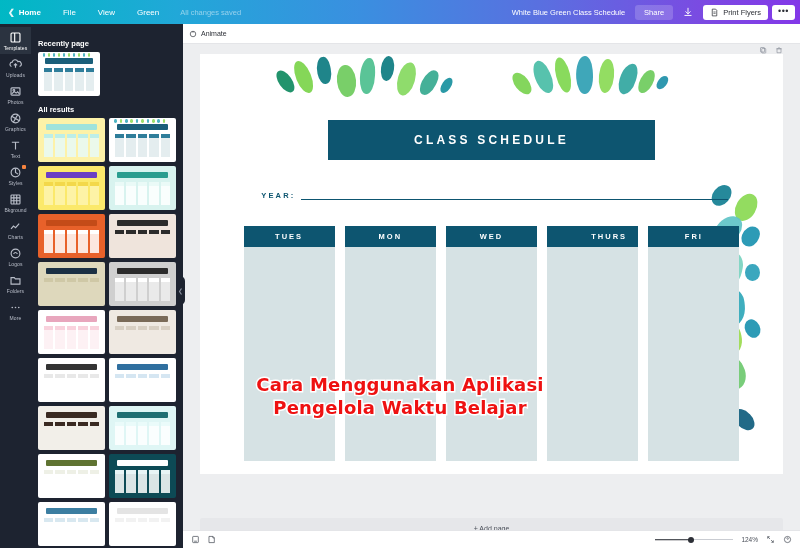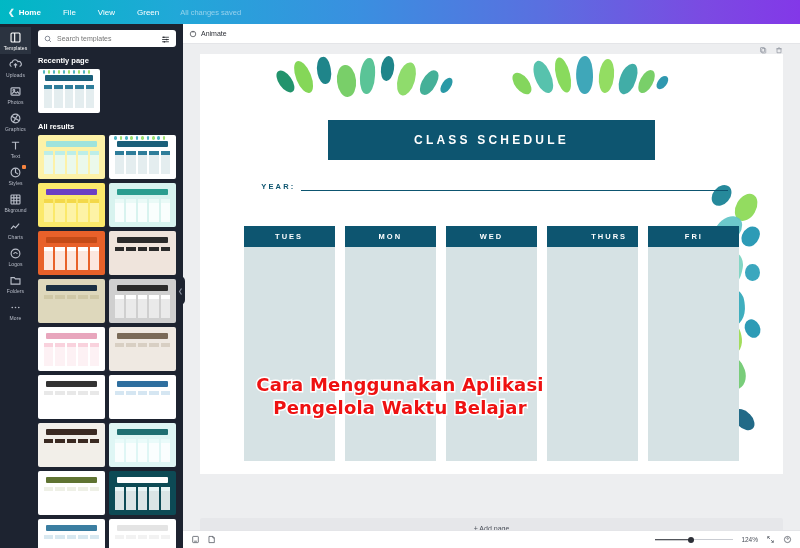--- a/index.html
+++ b/index.html
@@ -120,21 +120,21 @@
 
   .title-band {
     position: absolute; left: 22%; top: 15.8%; width: 56%; height: 9.5%;
     background: #0d5570; display: flex; align-items: center; justify-content: center;
   }
   .title-band span {
     color: #fff; font-size: 12px; letter-spacing: 3.2px; font-weight: bold;
   }
   .fields { position: absolute; left: 10.5%; top: 30.5%; width: 80%; display: flex; gap: 4%; }
   .field { display: flex; align-items: flex-end; gap: 5px; flex: 1; }
-  .field-lbl { font-size: 7.5px; letter-spacing: 2.2px; color: #0d5570; font-weight: bold; white-space: nowrap; }
+  .field-lbl { font-size: 7.5px; letter-spacing: 2.2px; color: #0d5570; font-weight: bold; white-space: nowrap; margin-top: 9px; }
   .field-line { flex: 1; border-bottom: 1.3px solid #0d5570; height: 9px; }
 
   .days { position: absolute; left: 7.5%; top: 41%; width: 85%; height: 56%; display: flex; gap: 2.1%; }
   .day { flex: 1; display: flex; flex-direction: column; }
   .day-head {
     background: #0d5570; color: #fff; font-size: 7.5px; letter-spacing: 2px;
     text-align: center; padding: 6px 0; font-weight: bold;
   }
   .day-body { flex: 1; background: #d6e2e4; }
 
@@ -178,20 +178,37 @@
     <div class="tb-left">
       <div class="tb-item home">
         <span class="chev-left">❮</span>
         <span>Home</span>
       </div>
       <div class="tb-item">File</div>
       <div class="tb-item">View</div>
       <div class="tb-item">Green</div>
       <div class="tb-saved">All changes saved</div>
     </div>
+    <div class="tb-right">
+      <div class="doc-title">White Blue Green Class Schedule</div>
+      <div class="btn-share">Share</div>
+      <div class="btn-dl">
+        <svg viewBox="0 0 16 16">
+          <path d="M8 2v9M4.5 7.5L8 11l3.5-3.5M3 13.5h10" stroke="#fff" fill="none" stroke-width="1.5" stroke-linecap="round"></path>
+        </svg>
+      </div>
+      <div class="btn-print">
+        <svg viewBox="0 0 16 16">
+          <path d="M4 2h6l2 2v10H4z" stroke="#2c2f36" fill="none" stroke-width="1.3"></path>
+          <path d="M6 7h4M6 9.5h4" stroke="#2c2f36" stroke-width="1.1"></path>
+        </svg>
+        <span>Print Flyers</span>
+      </div>
+      <div class="btn-more">•••</div>
+    </div>
   </div>
 
   <div class="rail" id="rail">
       <div class="rail-item active">
         <span class="rail-ico">
           <svg viewBox="0 0 16 16">
             <rect x="2.5" y="2.5" width="11" height="11" rx="1.2"></rect>
             <path d="M7 2.5v11"></path>
           </svg>
         </span>
@@ -283,35 +300,20 @@
             <circle cx="4" cy="8" r="1" fill="currentColor" stroke="none"></circle>
             <circle cx="8" cy="8" r="1" fill="currentColor" stroke="none"></circle>
             <circle cx="12" cy="8" r="1" fill="currentColor" stroke="none"></circle>
           </svg>
         </span>
         <span class="rail-lbl">More</span>
       </div>
     </div>
 
   <div class="panel">
-    <div class="search">
-      <svg viewBox="0 0 16 16">
-        <circle cx="7" cy="7" r="4.6"></circle>
-          <path d="M10.4 10.4L14 14"></path>
-      </svg>
-      <input class="search-input" type="text" placeholder="Search templates" style="">
-      <span class="search-filter">
-        <svg viewBox="0 0 16 16" fill="none">
-          <path d="M2 4h12M2 8h12M2 12h12" stroke="#2c2f36"></path>
-          <circle cx="5" cy="4" r="1.5" fill="#2c2f36" stroke="none"></circle>
-          <circle cx="10" cy="8" r="1.5" fill="#2c2f36" stroke="none"></circle>
-          <circle cx="6" cy="12" r="1.5" fill="#2c2f36" stroke="none"></circle>
-        </svg>
-      </span>
-    </div>
 
     <div class="sec-title">Recently page</div>
     <div class="recent-thumb" id="recent" style="background: rgb(255, 255, 255);">
         <div class="mini">
           <div class="mini-bar" style="left:12%;top:14%;width:76%;height:13%;background:#1a5f7a;border-radius:1px"></div>
           <div class="mini-bar" style="left:9%;top:36%;width:14%;height:9%;background:#2e7d9a"></div>
           <div class="mini-bar" style="left:9%;top:45%;width:14%;height:44%;background:#dfeaec;opacity:.85"></div>
           <div class="mini-bar" style="left:26%;top:36%;width:14%;height:9%;background:#2e7d9a"></div>
           <div class="mini-bar" style="left:26%;top:45%;width:14%;height:44%;background:#dfeaec;opacity:.85"></div>
           <div class="mini-bar" style="left:43%;top:36%;width:14%;height:9%;background:#2e7d9a"></div>

